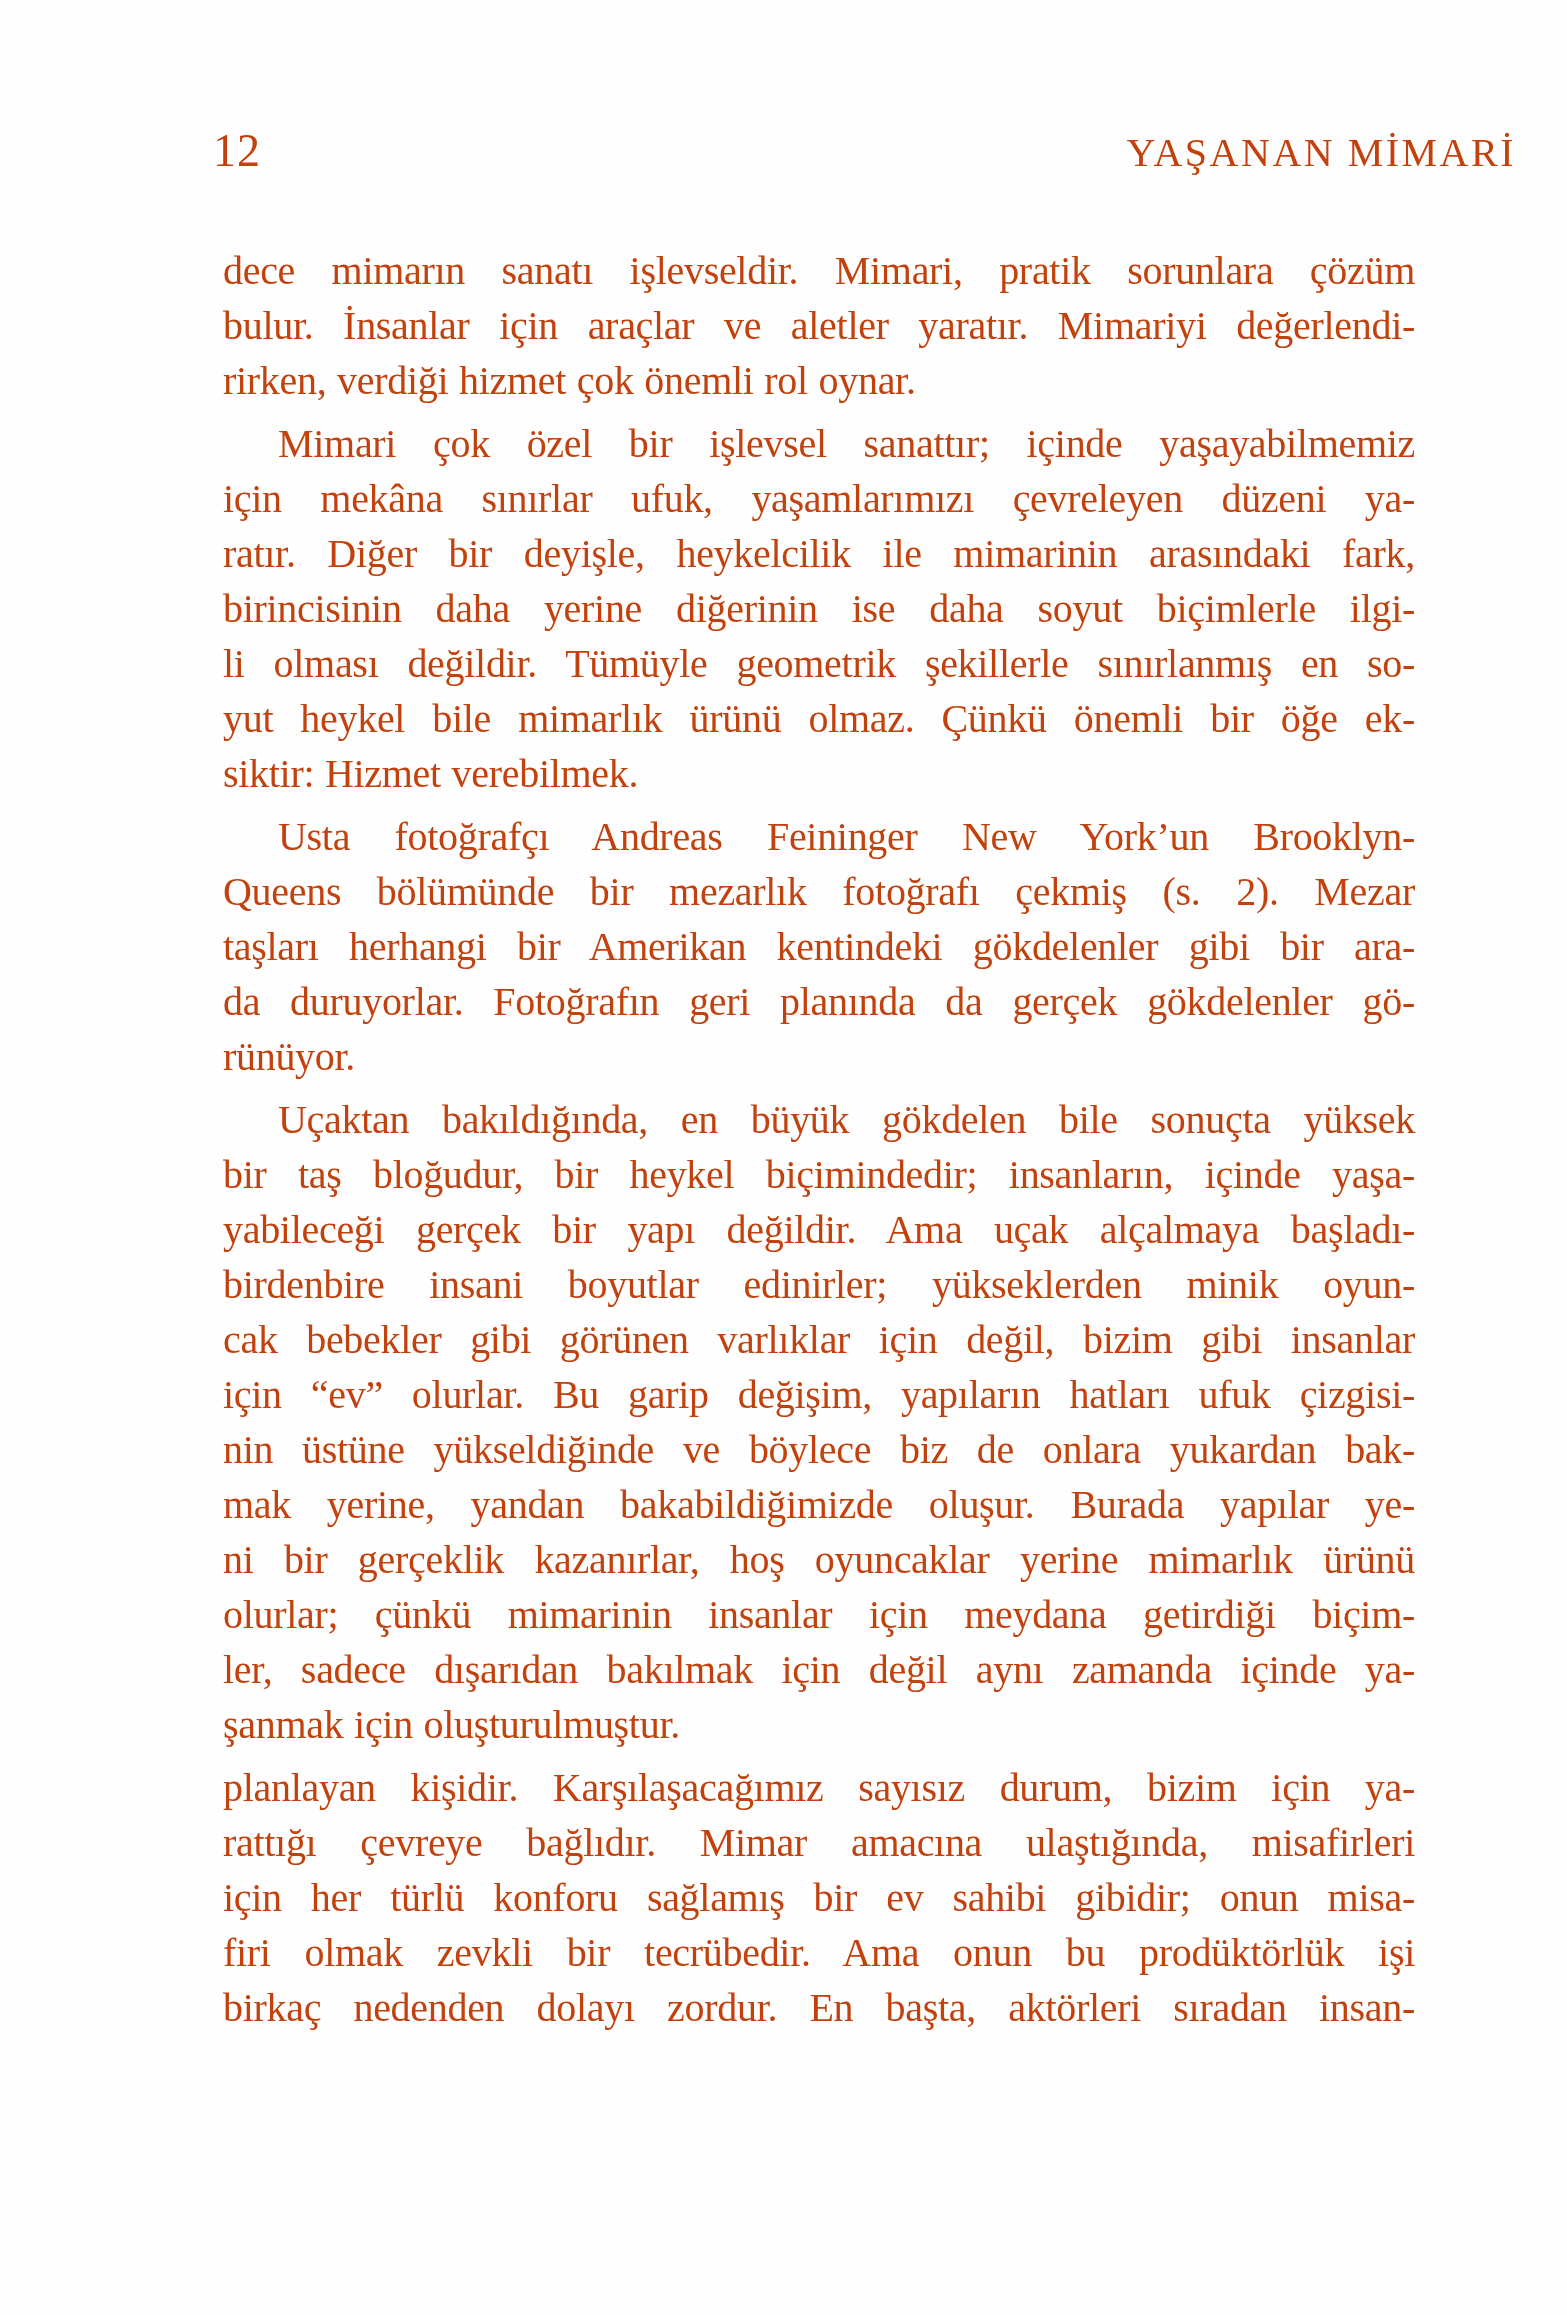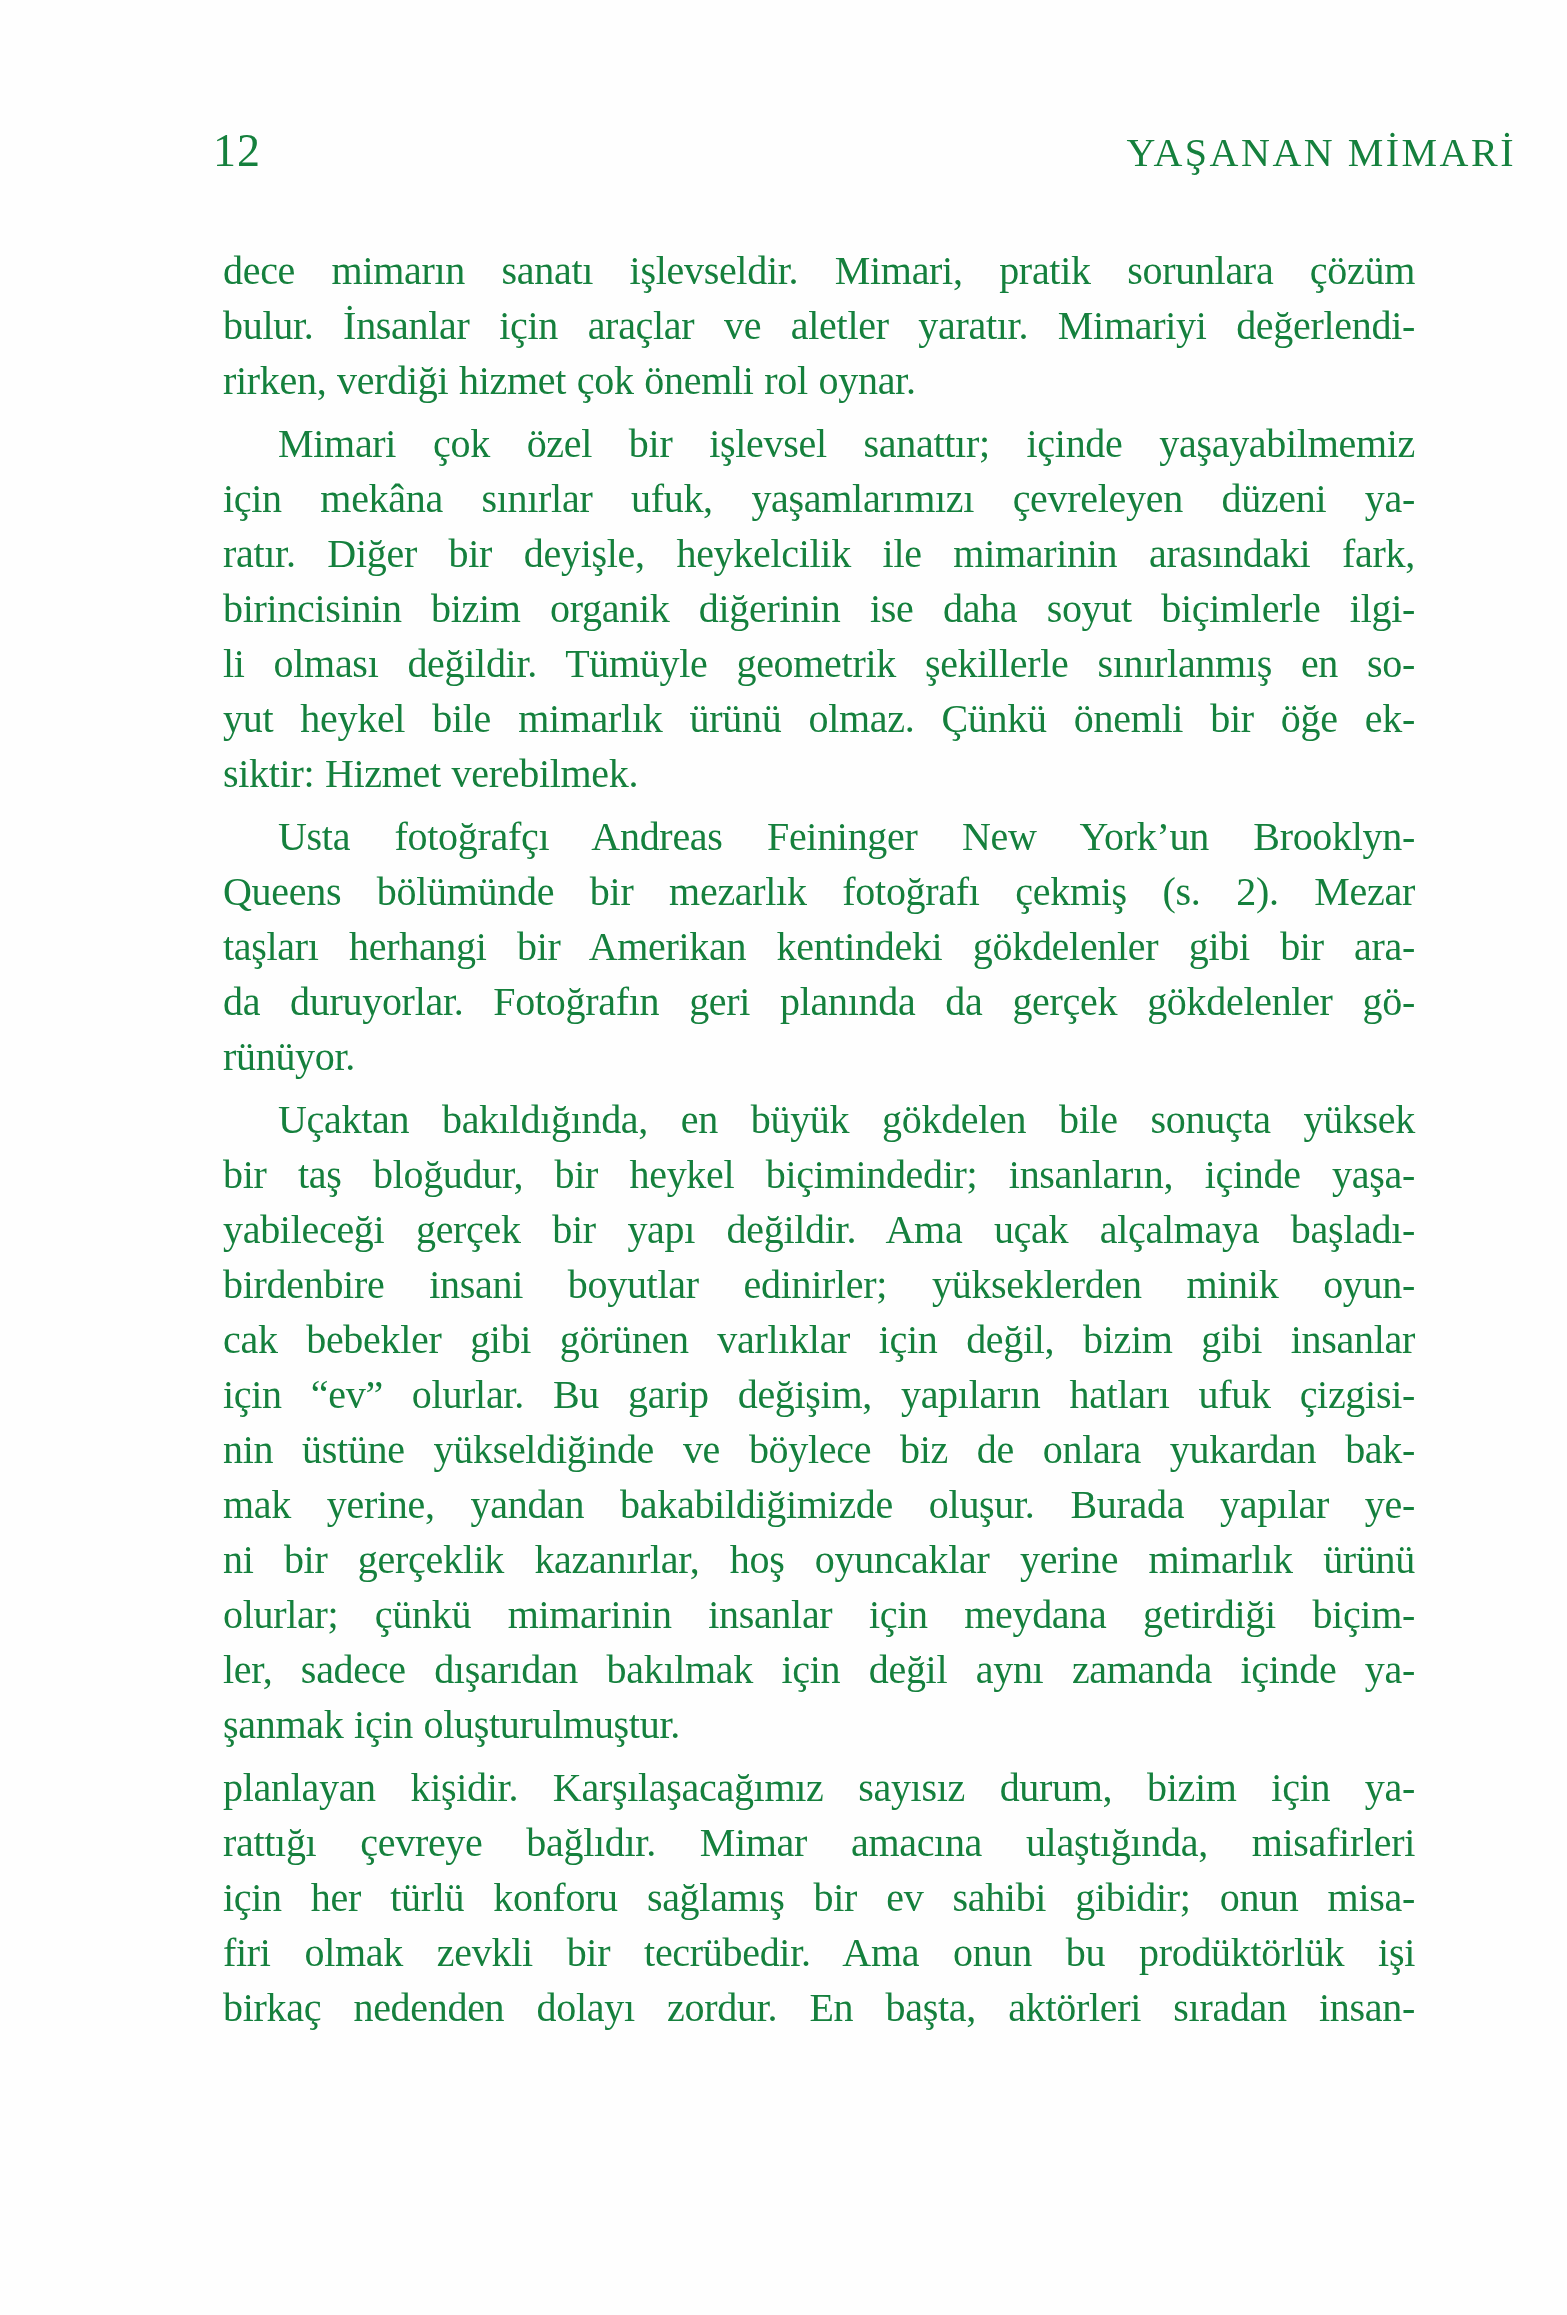--- a/index.html
+++ b/index.html
@@ -5,21 +5,21 @@
   html, body {
     margin: 0;
     padding: 0;
     background: #e8e8e8;
   }
   .page {
     position: relative;
     width: 1567px;
     height: 2316px;
     background: #fefefe;
-    color: #15803d;
+    color: #c2410c;
     font-family: "Liberation Serif", "DejaVu Serif", serif;
     overflow: hidden;
   }
   .running-head-row {
     position: absolute;
     top: 125px;
     left: 0;
     width: 1567px;
     height: 51px;
   }
@@ -77,21 +77,21 @@
   <div class="text-block">
       <div class="paragraph">
         <div class="line">dece mimarın sanatı işlevseldir. Mimari, pratik sorunlara çözüm</div>
         <div class="line">bulur. İnsanlar için araçlar ve aletler yaratır. Mimariyi değerlendi-</div>
         <div class="line lastline">rirken, verdiği hizmet çok önemli rol oynar.</div>
       </div>
       <div class="paragraph">
         <div class="line indent">Mimari çok özel bir işlevsel sanattır; içinde yaşayabilmemiz</div>
         <div class="line">için mekâna sınırlar ufuk, yaşamlarımızı çevreleyen düzeni ya-</div>
         <div class="line">ratır. Diğer bir deyişle, heykelcilik ile mimarinin arasındaki fark,</div>
-        <div class="line">birincisinin bizim organik diğerinin ise daha soyut biçimlerle ilgi-</div>
+        <div class="line">birincisinin daha yerine diğerinin ise daha soyut biçimlerle ilgi-</div>
         <div class="line">li olması değildir. Tümüyle geometrik şekillerle sınırlanmış en so-</div>
         <div class="line">yut heykel bile mimarlık ürünü olmaz. Çünkü önemli bir öğe ek-</div>
         <div class="line lastline">siktir: Hizmet verebilmek.</div>
       </div>
       <div class="paragraph">
         <div class="line indent">Usta fotoğrafçı Andreas Feininger New York’un Brooklyn-</div>
         <div class="line">Queens bölümünde bir mezarlık fotoğrafı çekmiş (s. 2). Mezar</div>
         <div class="line">taşları herhangi bir Amerikan kentindeki gökdelenler gibi bir ara-</div>
         <div class="line">da duruyorlar. Fotoğrafın geri planında da gerçek gökdelenler gö-</div>
         <div class="line lastline">rünüyor.</div>

